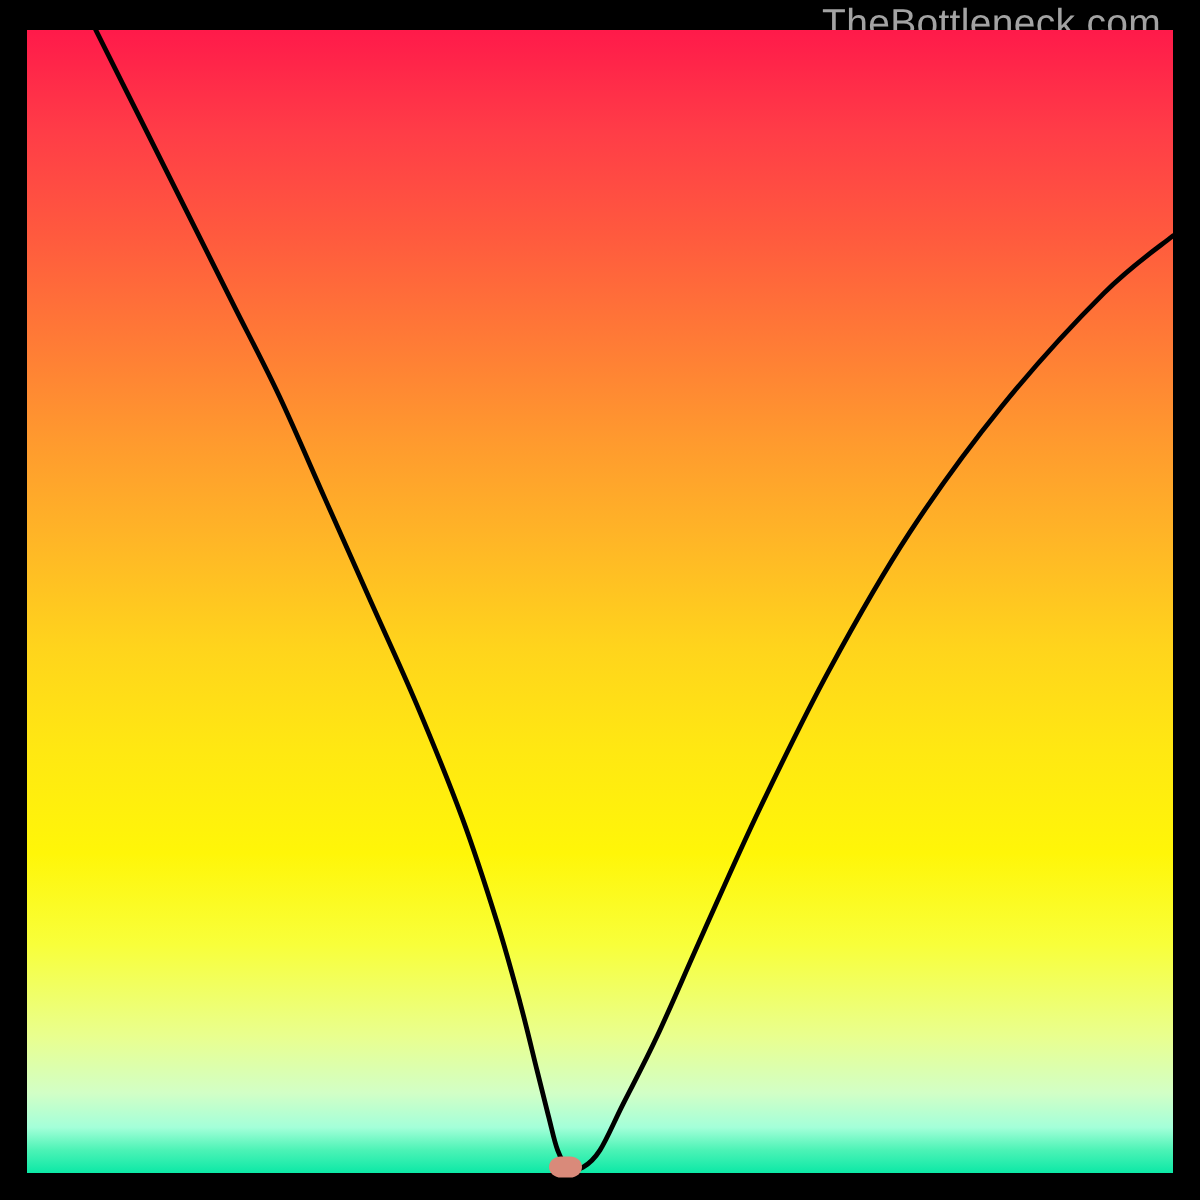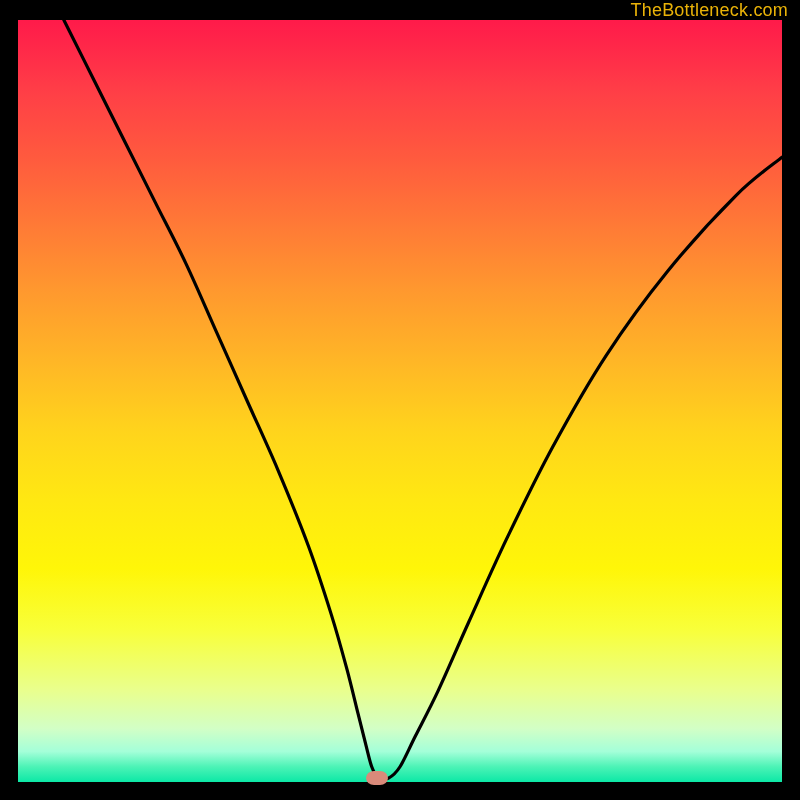--- a/index.html
+++ b/index.html
@@ -52,23 +52,23 @@
     position: absolute;
     width: 22px;
     height: 14px;
     background: #d98a7a;
     border-radius: 8px / 7px;
     transform: translate(-50%, -50%);
   }
   .watermark {
     position: absolute;
     top: 0;
-    right: 12px;
-    color: #eab308;
-    font-size: 18px;
+    right: 26px;
+    color: #a3a3a3;
+    font-size: 26px;
     letter-spacing: 0.2px;
     user-select: none;
   }
 </style>
 </head>
 <body>
 
 <div class="wrap">
 
   <div class="watermark">TheBottleneck.com</div>

